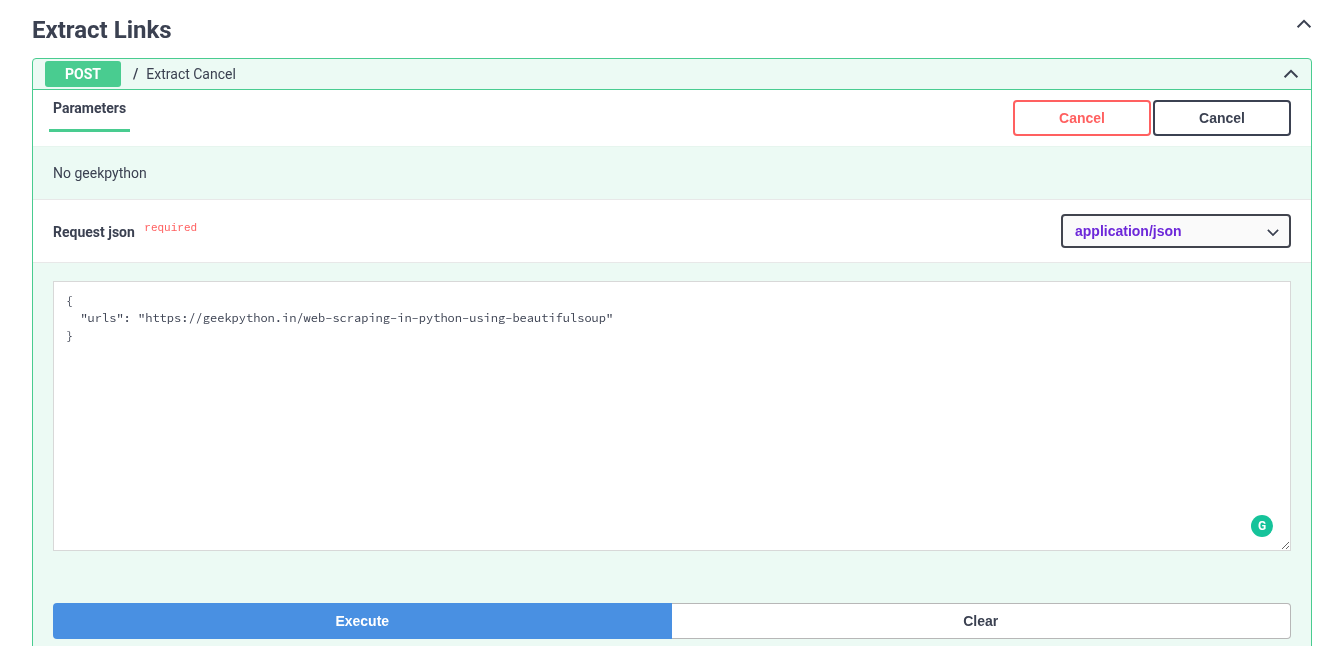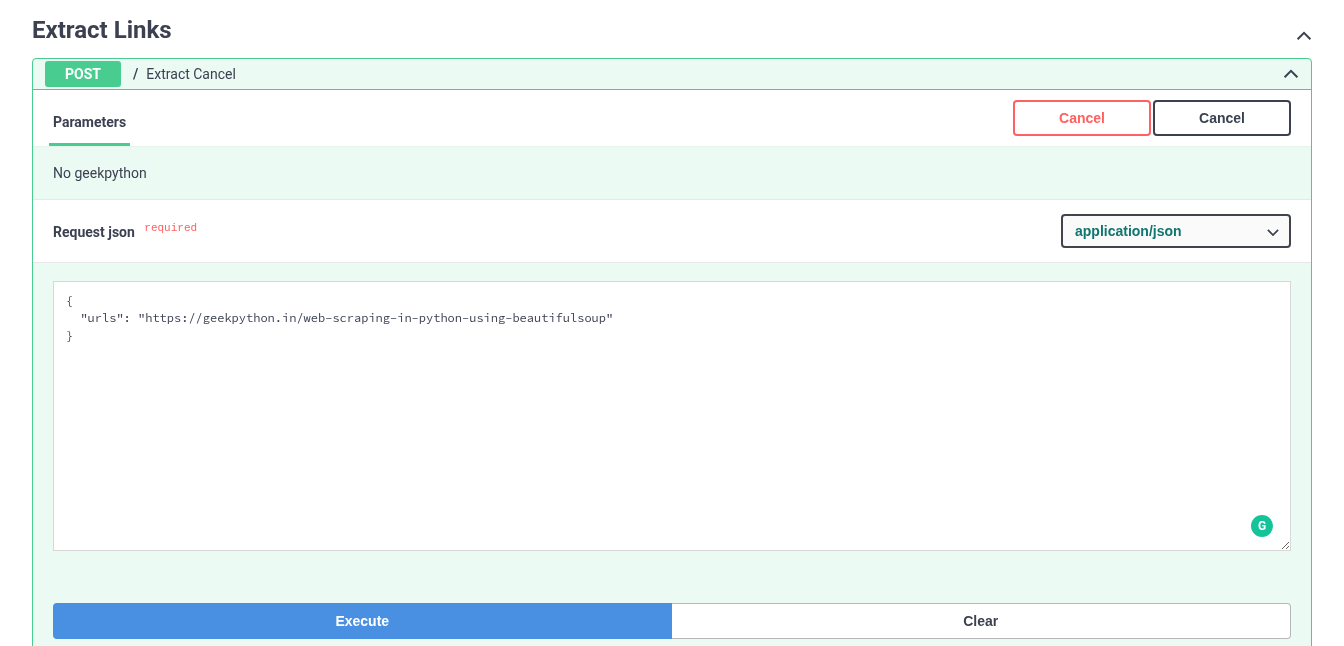--- a/index.html
+++ b/index.html
@@ -1,41 +1,41 @@
 <!DOCTYPE html>
 <html><head>
 <meta charset="utf-8">
 <style>
 * { box-sizing: border-box; margin: 0; padding: 0; }
 body { font-family: -apple-system, BlinkMacSystemFont, "Segoe UI", Roboto, sans-serif; background: #fff; color: #3b4151; width: 1344px; }
 .container { padding: 16px 32px 0 32px; }
-.section-header { display: flex; justify-content: space-between; align-items: flex-end; margin-bottom: 14px; }
+.section-header { display: flex; justify-content: space-between; align-items: flex-start; margin-bottom: 14px; }
 .section-title { font-size: 24px; font-weight: 700; color: #3b4151; }
 .chevron-up { width: 16px; height: 16px; display: inline-flex; align-items: center; justify-content: center; }
 .chevron-up svg { width: 18px; height: 12px; stroke: #3b4151; stroke-width: 2.5; fill: none; }
 .panel { border: 1px solid #49cc90; border-radius: 4px; background: #ecfaf4; }
 .panel-topbar { display: flex; align-items: center; padding: 2px 12px; border-bottom: 1px solid #49cc90; position: relative; }
 .badge { background: #49cc90; color: #fff; font-size: 14px; font-weight: 700; padding: 5px 20px; border-radius: 3px; margin-right: 12px; }
 .slash { color: #3b4151; margin-right: 8px; font-size: 14px; font-weight: 600; }
 .path-summary { font-size: 14px; color: #3b4151; }
 .panel-chevron { margin-left: auto; }
-.param-row { display: flex; align-items: flex-end; background: #fff; padding: 10px 20px; }
+.param-row { display: flex; align-items: flex-start; background: #fff; padding: 10px 20px; }
 .tab-label { font-size: 14px; font-weight: 700; color: #3b4151; position: relative; padding-bottom: 6px; }
 .tab-underline { position: absolute; left: -4px; right: -4px; bottom: -10px; height: 3px; background: #49cc90; }
 .param-actions { margin-left: auto; display: flex; gap: 2px; }
 .btn { font-size: 14px; font-weight: 700; padding: 8px 30px; border-radius: 4px; background: #fff; cursor: pointer; min-width: 138px; text-align: center; }
 .btn-cancel { color: #ff6060; border: 2px solid #ff6060; }
 .btn-reset { color: #3b4151; border: 2px solid #3b4151; }
 .hr1 { height: 1px; background: #e6f5ee; }
 .no-params { padding: 18px 20px; font-size: 14px; color: #3b4151; background: #ecfaf4; }
 .req-body-row { display: flex; align-items: center; background: #fff; padding: 14px 20px; border-top: 1px solid #e8e8e8; border-bottom: 1px solid #e8e8e8; }
 .req-body-label { font-size: 14px; font-weight: 700; color: #3b4151; }
 .required-tag { color: #ff6060; font-size: 11px; font-weight: 400; margin-left: 6px; vertical-align: super; font-family: Liberation Mono, monospace; }
 .content-type-wrap { margin-left: auto; position: relative; }
-.content-type { border: 2px solid #41444e; border-radius: 4px; padding: 7px 36px 7px 12px; font-size: 14px; font-weight: 700; color: #0f766e; min-width: 230px; background: #fafafa; appearance: none; -webkit-appearance: none; cursor: pointer; }
+.content-type { border: 2px solid #41444e; border-radius: 4px; padding: 7px 36px 7px 12px; font-size: 14px; font-weight: 700; color: #6d28d9; min-width: 230px; background: #fafafa; appearance: none; -webkit-appearance: none; cursor: pointer; }
 .select-caret { position: absolute; right: 12px; top: 50%; transform: translateY(-50%); pointer-events: none; }
 .select-caret svg { width: 12px; height: 8px; stroke: #3b4151; stroke-width: 2; fill: none; }
 .body-area-wrap { background: #ecfaf4; padding: 18px 20px 36px 20px; position: relative; }
 .body-area { width: 100%; height: 270px; border: 1px solid #d8d8d8; background: #fff; font-family: "Source Code Pro", Menlo, Monaco, Consolas, monospace; font-size: 12px; color: #3b4151; padding: 10px 12px; resize: both; line-height: 1.45; }
 .grammarly-badge { position: absolute; right: 38px; bottom: 54px; width: 22px; height: 22px; border-radius: 50%; background: #15c39a; color: #fff; display: flex; align-items: center; justify-content: center; font-size: 12px; font-weight: 700; }
 .action-bar { display: flex; padding: 12px 20px 10px 20px; background: #ecfaf4; }
 .btn-execute { flex: 1; background: #4990e2; color: #fff; border: none; font-size: 14px; font-weight: 700; padding: 9px 0; cursor: pointer; border-top-left-radius: 4px; border-bottom-left-radius: 4px; }
 .btn-clear { flex: 1; background: #fff; color: #3b4151; border: 1px solid #b7b7b7; border-left: none; font-size: 14px; font-weight: 700; padding: 9px 0; cursor: pointer; border-top-right-radius: 4px; border-bottom-right-radius: 4px; text-align: center; }
 </style>
 </head>

